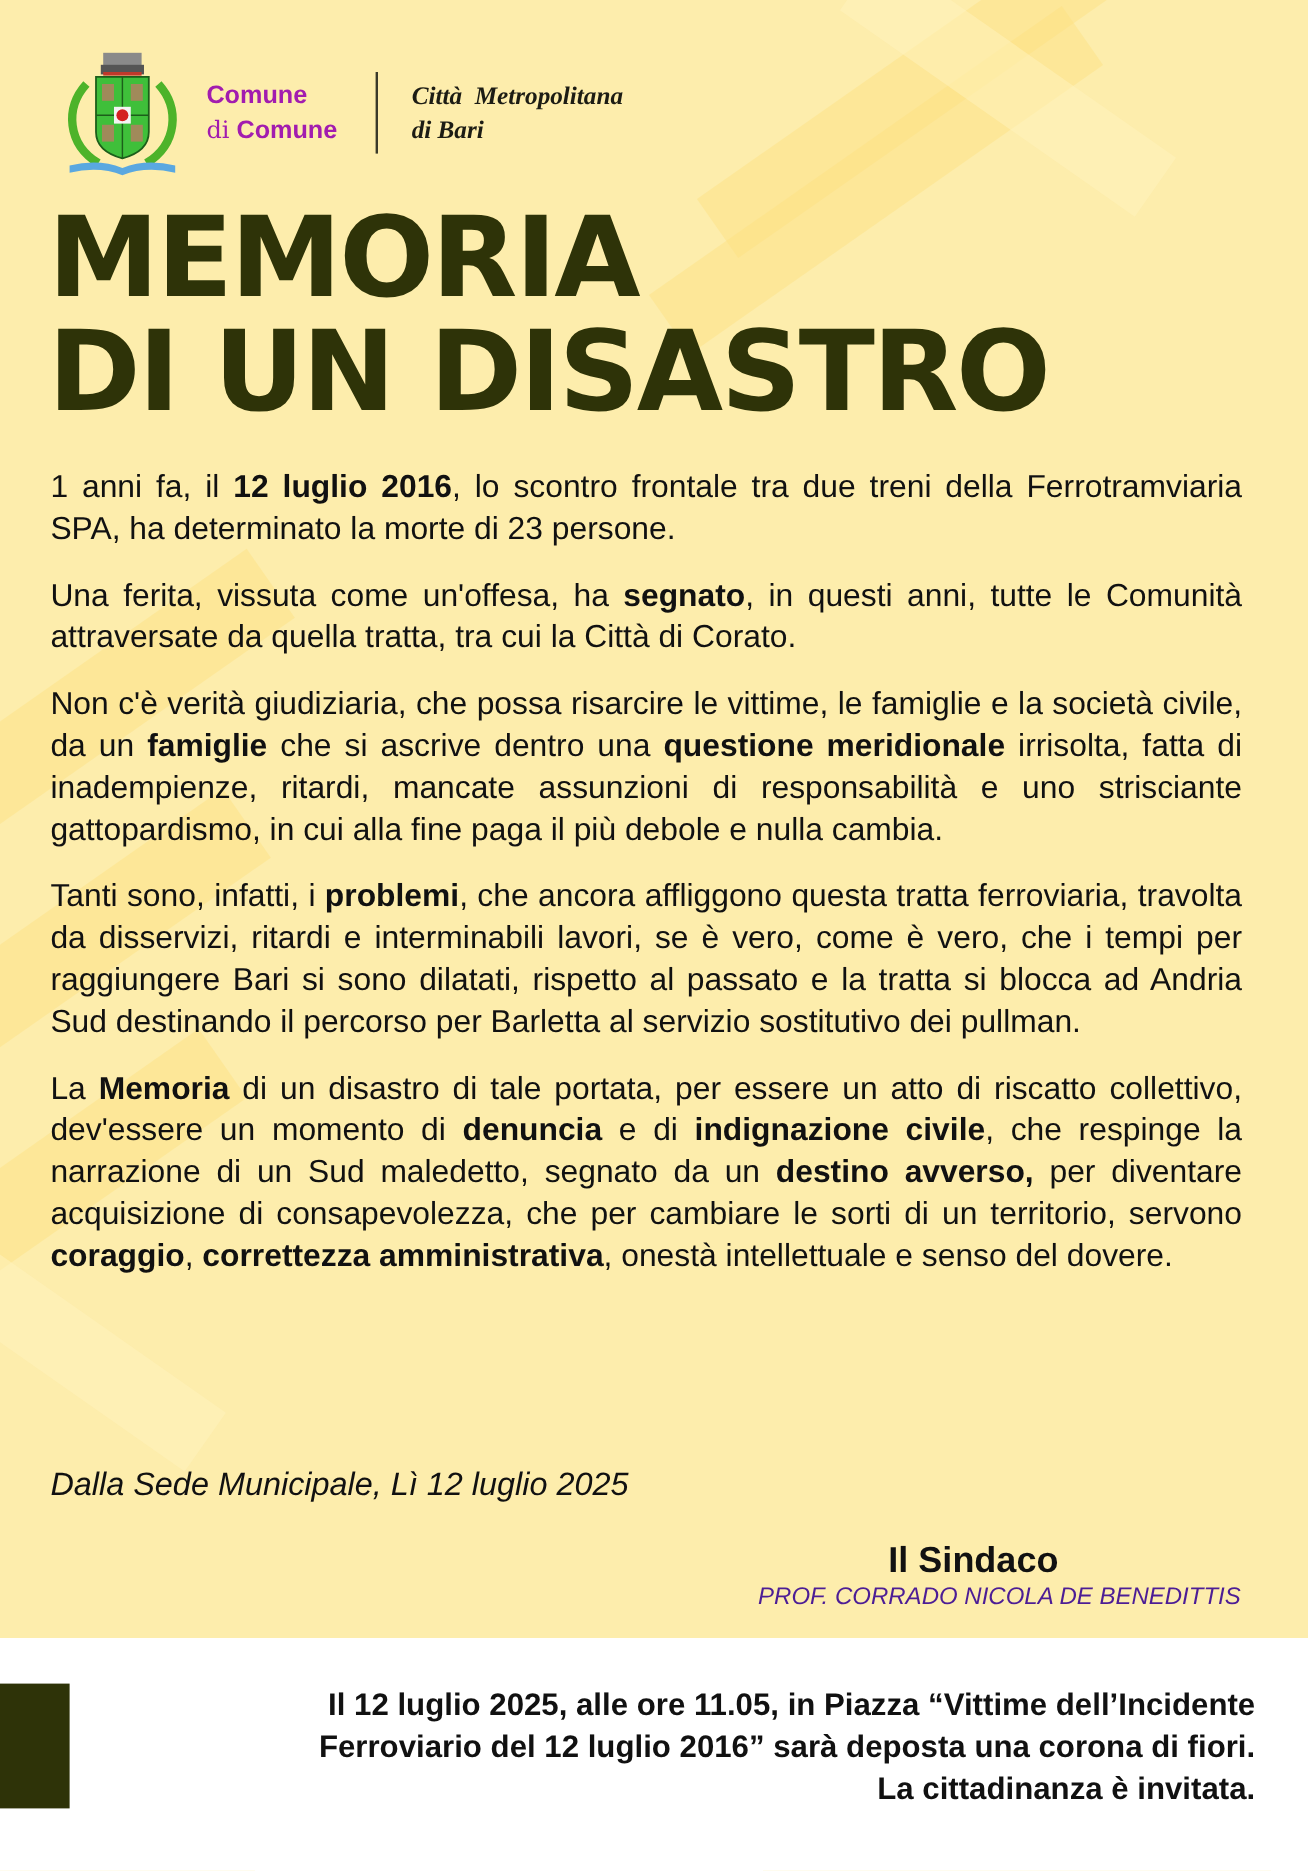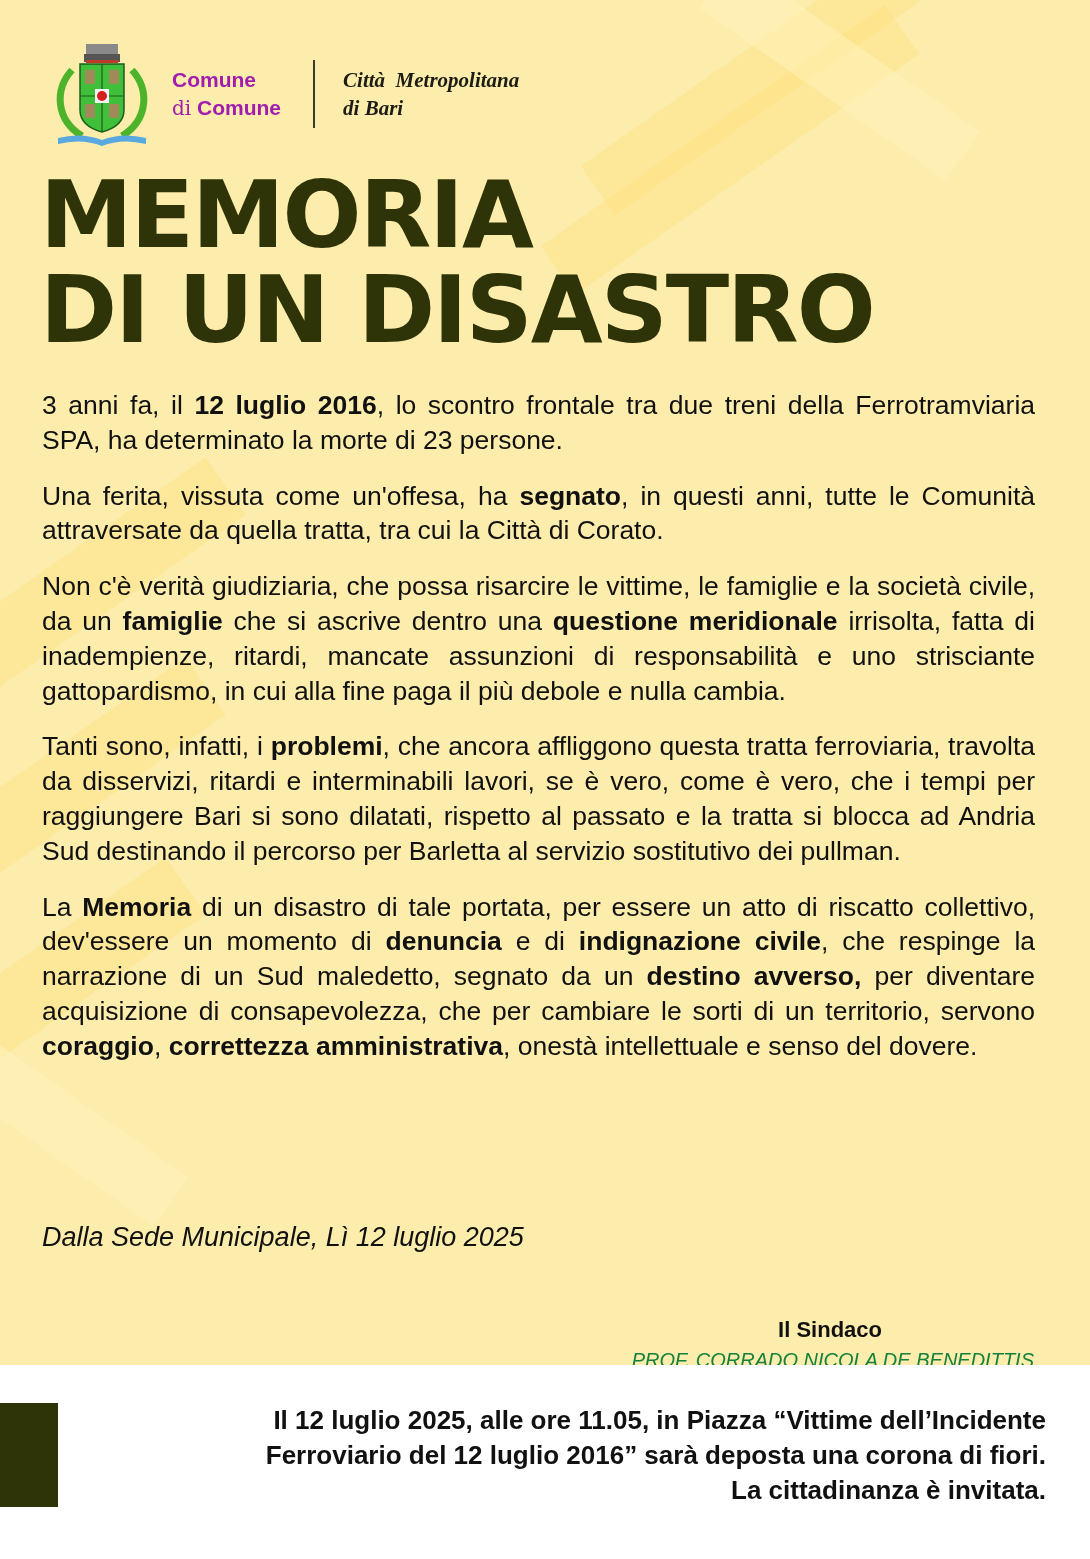--- a/index.html
+++ b/index.html
@@ -34,22 +34,22 @@
   }
   .body {
     position: absolute; left: 42px; top: 388px; width: 993px;
     font-size: 26.5px; line-height: 34.8px; color: #111111;
     text-align: justify;
   }
   .body p { margin: 0 0 21px 0; }
   .body b { font-weight: bold; }
   .place { position: absolute; left: 42px; top: 1222px; font-style: italic; font-size: 27px; color: #111; }
   .sign { position: absolute; right: 56px; top: 1284px; text-align: right; }
-  .sign .role { font-weight: bold; font-size: 22px; color: #111; margin-right: 152px; line-height: 34px; margin-top: 29px; }
-  .sign .name { font-style: italic; font-size: 20px; color: #15803d; line-height: 26px; }
+  .sign .role { font-weight: bold; font-size: 30px; color: #111; margin-right: 152px; line-height: 34px; }
+  .sign .name { font-style: italic; font-size: 20px; color: #4c1d95; line-height: 26px; }
   .bar { position: absolute; left: 0; top: 1403px; width: 58px; height: 104px; background: #2e3308; }
   .notice {
     position: absolute; right: 44px; top: 1403px; width: 960px;
     text-align: right; font-weight: bold; font-size: 26px; line-height: 35px; color: #111;
   }
 </style>
 </head>
 <body>
 
 <div class="poster">
@@ -100,21 +100,21 @@
     </div>
   </div>
 
   <h1 class="title">
     <div>MEMORIA</div>
     <div>DI UN DISASTRO</div>
   </h1>
 
   <div class="body">
     <p>
-      <span>3 anni fa, il </span><b>12 luglio 2016</b><span>, lo scontro frontale tra due treni della Ferrotramviaria SPA, ha determinato la morte di 23 persone.</span>
+      <span>1 anni fa, il </span><b>12 luglio 2016</b><span>, lo scontro frontale tra due treni della Ferrotramviaria SPA, ha determinato la morte di 23 persone.</span>
     </p>
     <p>
       <span>Una ferita, vissuta come un'offesa, ha </span><b>segnato</b><span>, in questi anni, tutte le Comunità attraversate da quella tratta, tra cui la Città di Corato.</span>
     </p>
     <p>
       <span>Non c'è verità giudiziaria, che possa risarcire le vittime, le famiglie e la società civile, da un </span><b>famiglie</b><span> che si ascrive dentro una </span><b>questione meridionale</b><span> irrisolta, fatta di inadempienze, ritardi, mancate assunzioni di responsabilità e uno strisciante gattopardismo, in cui alla fine paga il più debole e nulla cambia.</span>
     </p>
     <p>
       <span>Tanti sono, infatti, i </span><b>problemi</b><span>, che ancora affliggono questa tratta ferroviaria, travolta da disservizi, ritardi e interminabili lavori, se è vero, come è vero, che i tempi per raggiungere Bari si sono dilatati, rispetto al passato e la tratta si blocca ad Andria Sud destinando il percorso per Barletta al servizio sostitutivo dei pullman.</span>
     </p>

